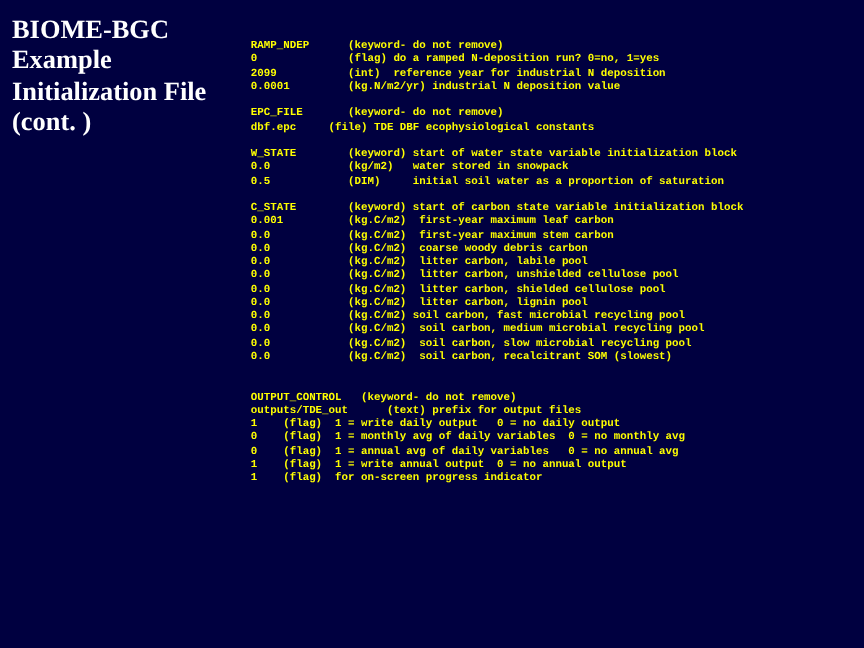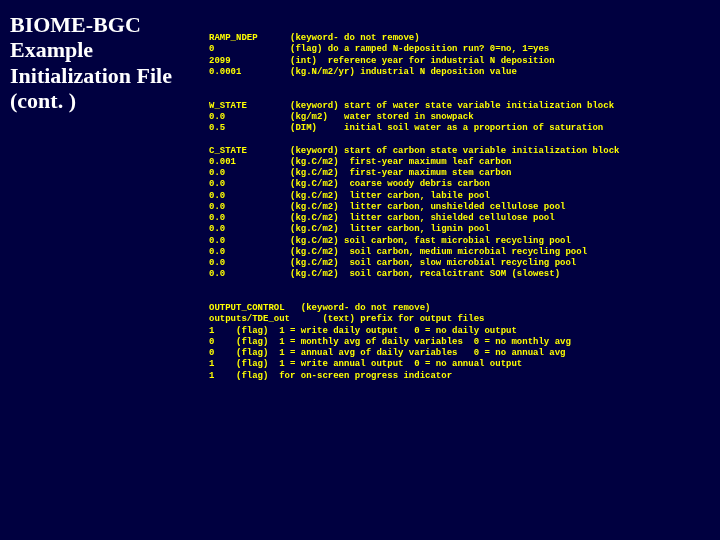--- a/index.html
+++ b/index.html
@@ -48,20 +48,22 @@
 <div class="page">
   <div class="left">
     <div class="title">BIOME-BGC Example Initialization File (cont. )</div>
   </div>
   <div class="right">
     <div class="code">RAMP_NDEP      (keyword- do not remove)
 0              (flag) do a ramped N-deposition run? 0=no, 1=yes
 2099           (int)  reference year for industrial N deposition
 0.0001         (kg.N/m2/yr) industrial N deposition value</div>
     <div class="code"> </div>
+    <div class="code">EPC_FILE       (keyword- do not remove)
+dbf.epc     (file) TDE DBF ecophysiological constants</div>
     <div class="code"> </div>
     <div class="code">W_STATE        (keyword) start of water state variable initialization block
 0.0            (kg/m2)   water stored in snowpack
 0.5            (DIM)     initial soil water as a proportion of saturation</div>
     <div class="code"> </div>
     <div class="code">C_STATE        (keyword) start of carbon state variable initialization block
 0.001          (kg.C/m2)  first-year maximum leaf carbon
 0.0            (kg.C/m2)  first-year maximum stem carbon
 0.0            (kg.C/m2)  coarse woody debris carbon
 0.0            (kg.C/m2)  litter carbon, labile pool

